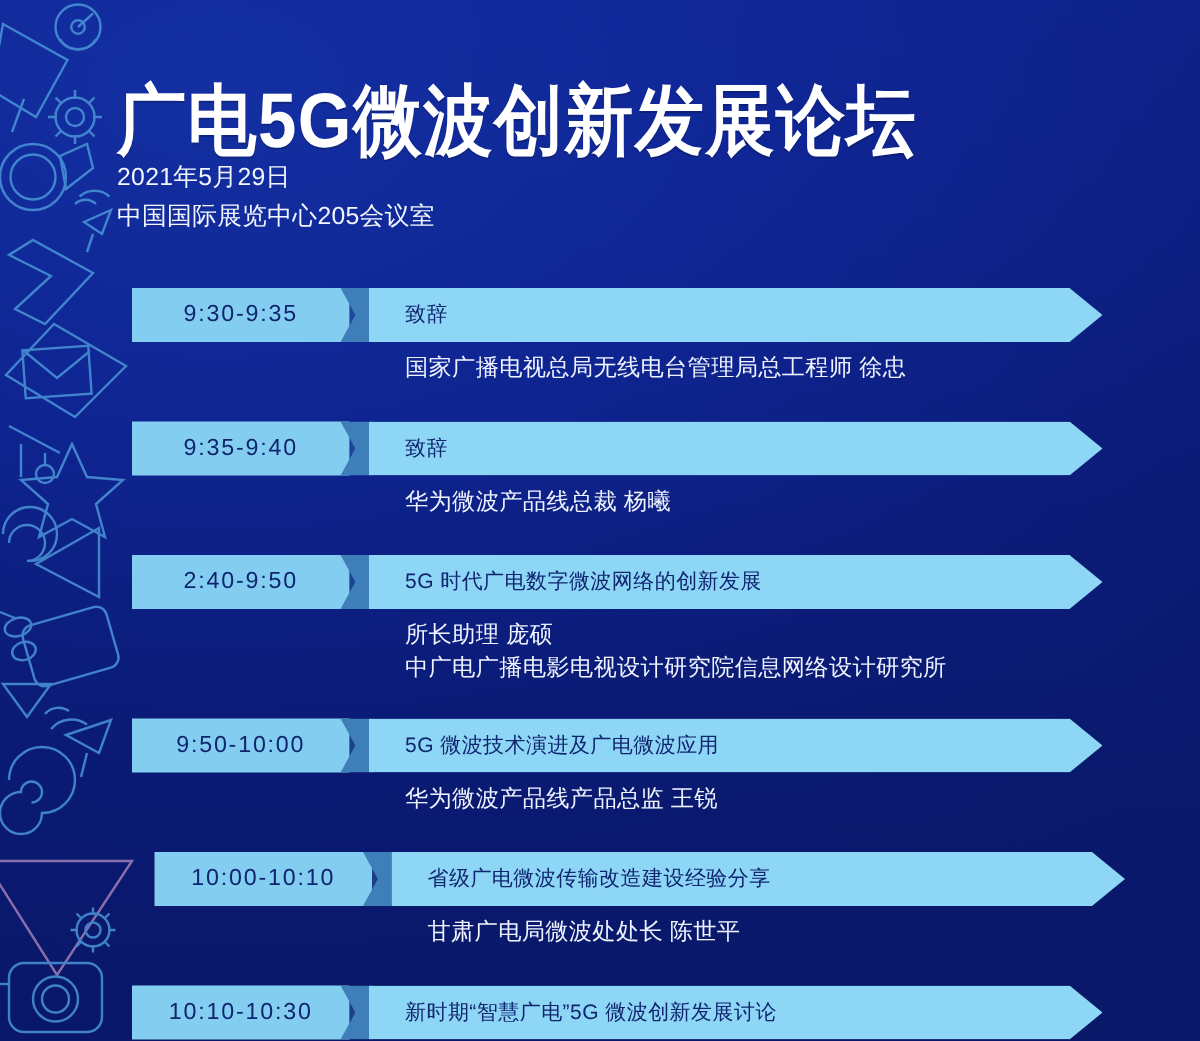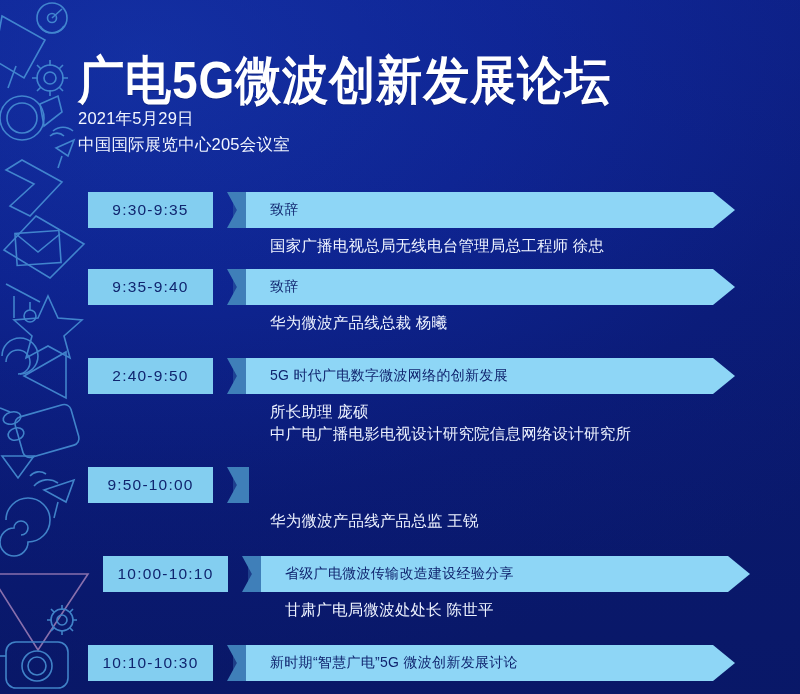--- a/index.html
+++ b/index.html
@@ -49,21 +49,21 @@
   }
 
   
   .agenda { position:absolute; left:0; top:192px; width:800px; z-index:3; }
   .agenda-row { position:relative; width:800px; }
 
   .row-bar { position:relative; height:36px; }
 
   
   .time-chip{
-    position:absolute; left:88px; top:0; width:125px; height:36px;
+    position:absolute; left:88px; top:0; width:145px; height:36px;
     background:#83cef0;
     display:flex; align-items:center; justify-content:center;
   }
   .time-chip-text{
     color:#10256f; font-size:15.5px; letter-spacing:1.2px; white-space:nowrap;
   }
 
   
   .fold{
     position:absolute; left:227px; top:0; width:22px; height:36px;
@@ -222,21 +222,21 @@
         <div class="fold"></div>
         <div class="title-bar">
           <span class="title-bar-text">致辞</span>
         </div>
       </div>
       <div class="speakers">
         <div class="speaker-line">国家广播电视总局无线电台管理局总工程师  徐忠</div>
       </div>
     </div>
 
-    <div class="agenda-row" style="margin-top:12px;">
+    <div class="agenda-row" style="margin-top:24px;">
       <div class="row-bar">
         <div class="time-chip">
           <span class="time-chip-text">9:35-9:40</span>
         </div>
         <div class="fold2"></div>
         <div class="fold"></div>
         <div class="title-bar">
           <span class="title-bar-text">致辞</span>
         </div>
       </div>
@@ -262,20 +262,23 @@
       </div>
     </div>
 
     <div class="agenda-row" style="margin-top:22px;">
       <div class="row-bar">
         <div class="time-chip">
           <span class="time-chip-text">9:50-10:00</span>
         </div>
         <div class="fold2"></div>
         <div class="fold"></div>
+        <div class="title-bar">
+          <span class="title-bar-text">5G 微波技术演进及广电微波应用</span>
+        </div>
       </div>
       <div class="speakers">
         <div class="speaker-line">华为微波产品线产品总监  王锐</div>
       </div>
     </div>
 
     <div class="agenda-row" style="margin-top:24px;padding-left:15px;">
       <div class="row-bar">
         <div class="time-chip">
           <span class="time-chip-text">10:00-10:10</span>

